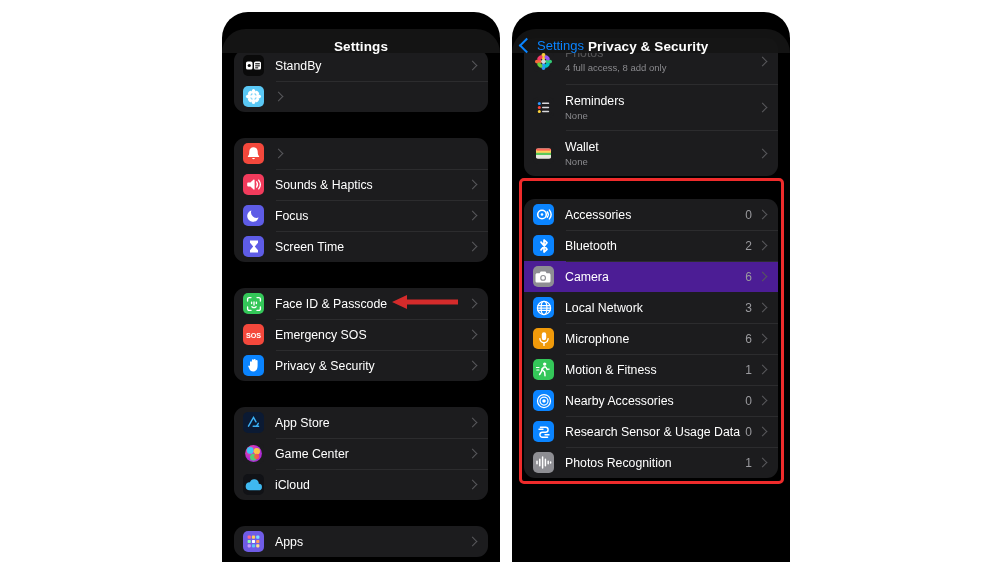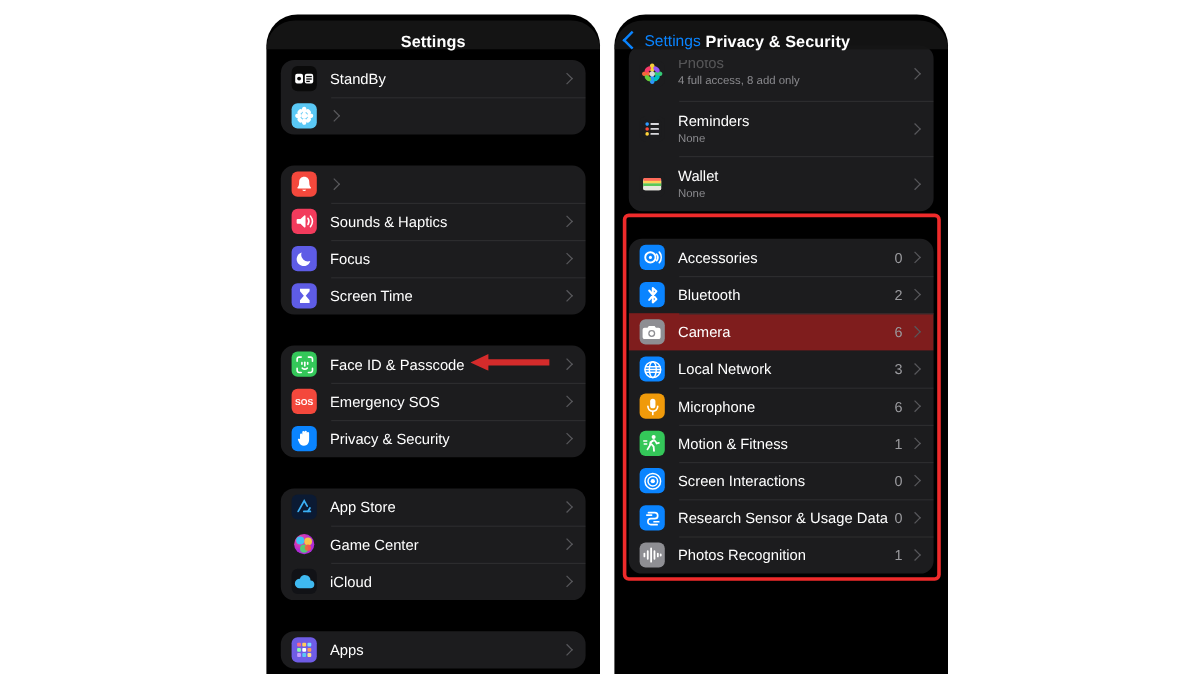--- a/index.html
+++ b/index.html
@@ -17,21 +17,21 @@
     background: #000000;
     overflow: hidden;
   }
   #phone-left  { left: 222px; top: 12px; width: 278px; height: 550px;
                  border-radius: 26px 26px 0 0; }
   #phone-right { left: 512px; top: 12px; width: 278px; height: 550px;
                  border-radius: 26px 26px 0 0; }
 
   
   .navbar {
-    position: absolute; left: 0; top: 5px; width: 100%;
+    position: absolute; left: 0; top: 17px; width: 100%;
     height: 24px;
     background: #141414;
     z-index: 20;
     border-radius: 26px 26px 0 0;
   }
   .navbar.translucent { background: rgba(20,20,20,0.93); }
   .nav-title {
     position: absolute; left: 0; right: 0; top: 10px;
     text-align: center;
     color: #ffffff;
@@ -70,21 +70,21 @@
 
   .row {
     position: relative;
     display: flex;
     align-items: center;
     height: 31px;
     padding: 0 9px 0 9px;
     box-sizing: border-box;
   }
   .row.tall { height: 46px; }
-  .row.selected { background: #7f1d1d; }
+  .row.selected { background: #4c1d95; }
   .row + .row::before {
     content: "";
     position: absolute;
     left: 42px; right: 0; top: 0;
     height: 1px;
     background: #2c2c2e;
   }
   .row.selected + .row::before,
   .row.no-sep::before { background: transparent; }
 
@@ -484,21 +484,21 @@
           <div class="row">
             <div class="ricon" style="background: rgb(10, 132, 255);">
               <svg width="16" height="16" viewBox="0 0 16 16">
                 <g fill="none" stroke="#fff">
                   <circle cx="8" cy="8" r="6.5" stroke-width="1.25"></circle>
                   <circle cx="8" cy="8" r="4" stroke-width="1.25"></circle>
                 </g>
                 <circle cx="8" cy="8" r="1.8" fill="#fff"></circle>
               </svg>
             </div>
-            <div class="rlabel">Screen Interactions</div>
+            <div class="rlabel">Nearby Accessories</div>
             <div class="rcount">0</div>
             <div class="chevron"></div>
           </div>
           <div class="row">
             <div class="ricon" style="background: rgb(10, 132, 255);">
               <svg width="16" height="16" viewBox="0 0 16 16">
                 <g stroke="#fff" stroke-width="1.4" fill="none" stroke-linecap="round">
                   <path d="M4.4 3.2h5.2a2.5 2.5 0 0 1 0 5H6.4a2.5 2.5 0 0 0 0 5h5.2"></path>
                   <path d="M3 5.2h4M9 10.8h4"></path>
                 </g>

